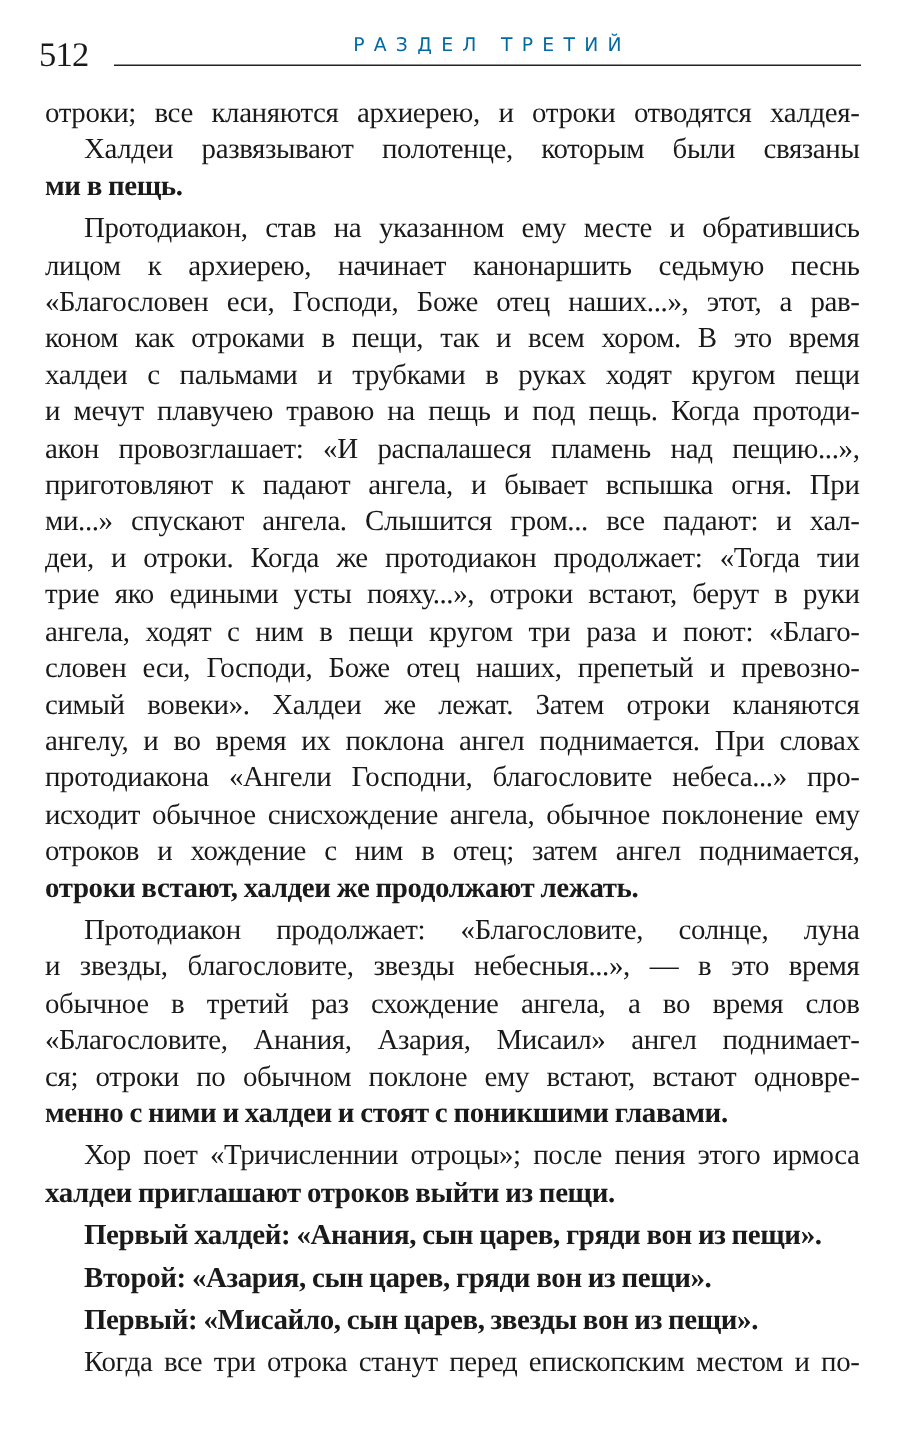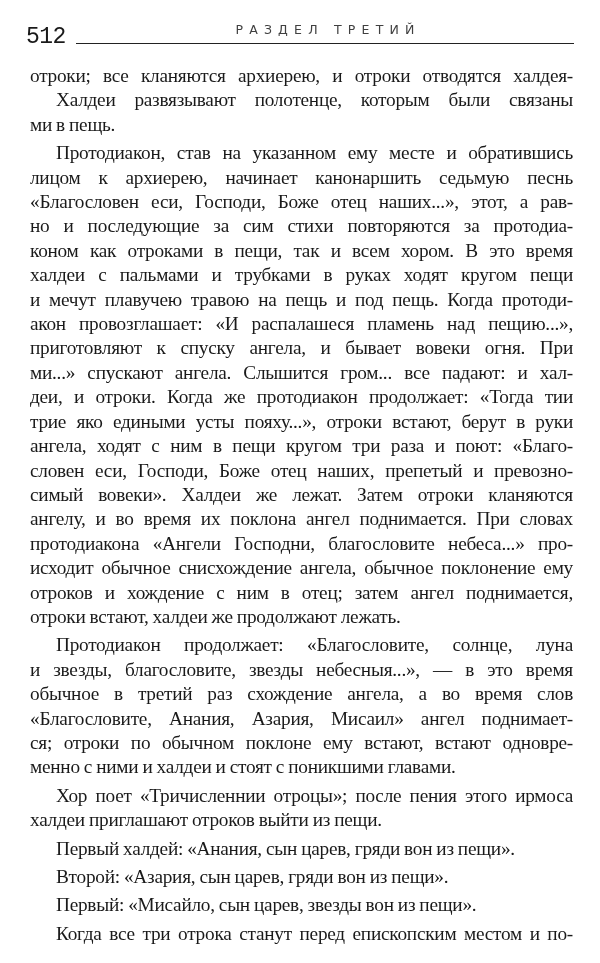--- a/index.html
+++ b/index.html
@@ -30,41 +30,41 @@
       height: 30px;
     }
     .page-number {
       position: absolute;
       left: 0;
       top: 0;
       font-size: 23px;
       line-height: 30px;
       letter-spacing: -0.5px;
       color: #1a1a1a;
-      font-family: Liberation Mono, monospace;
+      font-family: Liberation Serif, serif;
     }
     .head-rule {
       position: absolute;
       left: 50px;
       right: 0;
       top: 21px;
       height: 0;
       border-top: 1.6px solid #222;
     }
     .head-title {
       position: absolute;
       left: 50px;
       right: 0;
       top: 0;
       text-align: center;
       font-family: "DejaVu Sans", sans-serif;
       font-size: 12.5px;
       letter-spacing: 6.2px;
       line-height: 16px;
-      color: #404040;
+      color: #0369a1;
       padding-left: 6px;
     }
     .body-text {
       position: absolute;
       left: 30px;
       top: 64px;
       width: 543px;
       font-size: 19.3px;
       line-height: 24.4px;
       text-align: justify;
@@ -78,20 +78,21 @@
     }
     .body-text .line {
       display: block;
       text-align: justify;
       text-align-last: justify;
       white-space: nowrap;
       overflow: visible;
     }
     .body-text .line.last {
       text-align-last: left;
+      font-weight: bold;
     }
     .body-text .line.indent {
       padding-left: 26px;
     }
   </style>
 </head>
 <body>
 
 <div class="page">
 
@@ -106,26 +107,25 @@
     <p style="text-indent:0">
       <span class="line">отроки; все кланяются архиерею, и отроки отводятся халдея-</span>
       <span class="line indent">Халдеи развязывают полотенце, которым были связаны</span>
       <span class="line last">ми в пещь.</span>
     </p>
 
     <p style="text-indent:0">
       <span class="line indent">Протодиакон, став на указанном ему месте и обратившись</span>
       <span class="line">лицом к архиерею, начинает канонаршить седьмую песнь</span>
       <span class="line">«Благословен еси, Господи, Боже отец наших...», этот, а рав-</span>
-      <span class="line">но и последующие за сим стихи повторяются за протодиа-</span>
       <span class="line">коном как отроками в пещи, так и всем хором. В это время</span>
       <span class="line">халдеи с пальмами и трубками в руках ходят кругом пещи</span>
       <span class="line">и мечут плавучею травою на пещь и под пещь. Когда протоди-</span>
       <span class="line">акон провозглашает: «И распалашеся пламень над пещию...»,</span>
-      <span class="line">приготовляют к спуску ангела, и бывает вовеки огня. При</span>
+      <span class="line">приготовляют к падают ангела, и бывает вспышка огня. При</span>
       <span class="line">ми...» спускают ангела. Слышится гром... все падают: и хал-</span>
       <span class="line">деи, и отроки. Когда же протодиакон продолжает: «Тогда тии</span>
       <span class="line">трие яко едиными усты пояху...», отроки встают, берут в руки</span>
       <span class="line">ангела, ходят с ним в пещи кругом три раза и поют: «Благо-</span>
       <span class="line">словен еси, Господи, Боже отец наших, препетый и превозно-</span>
       <span class="line">симый вовеки». Халдеи же лежат. Затем отроки кланяются</span>
       <span class="line">ангелу, и во время их поклона ангел поднимается. При словах</span>
       <span class="line">протодиакона «Ангели Господни, благословите небеса...» про-</span>
       <span class="line">исходит обычное снисхождение ангела, обычное поклонение ему</span>
       <span class="line">отроков и хождение с ним в отец; затем ангел поднимается,</span>

